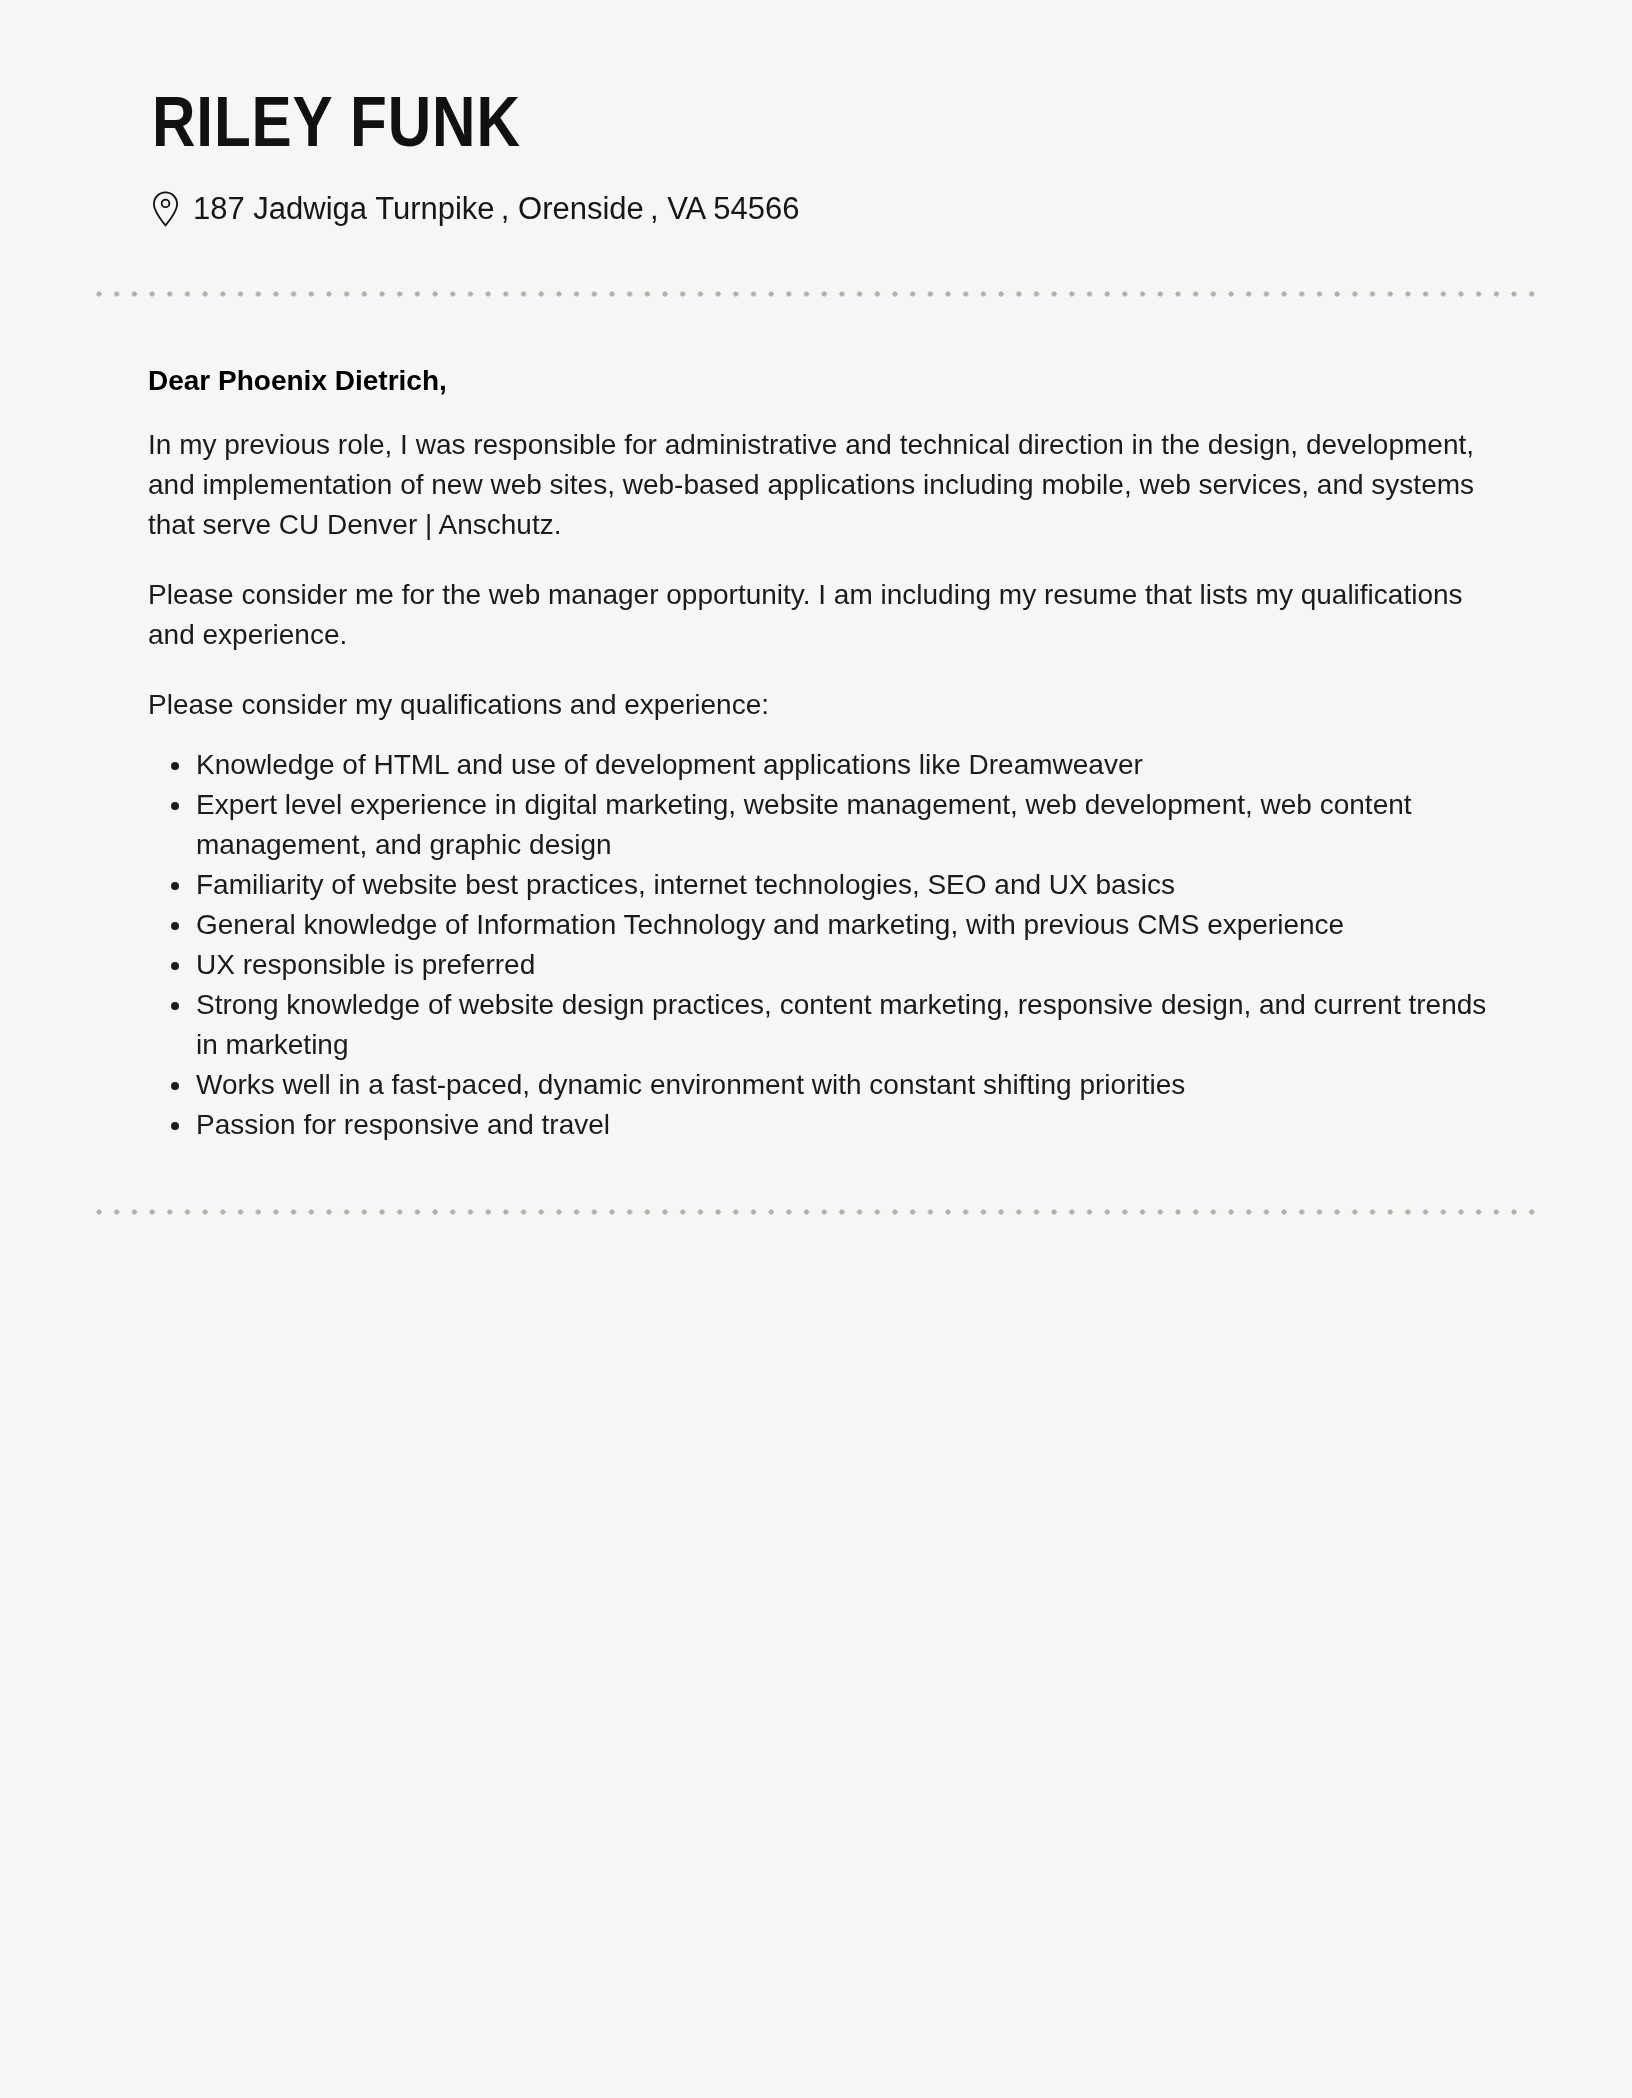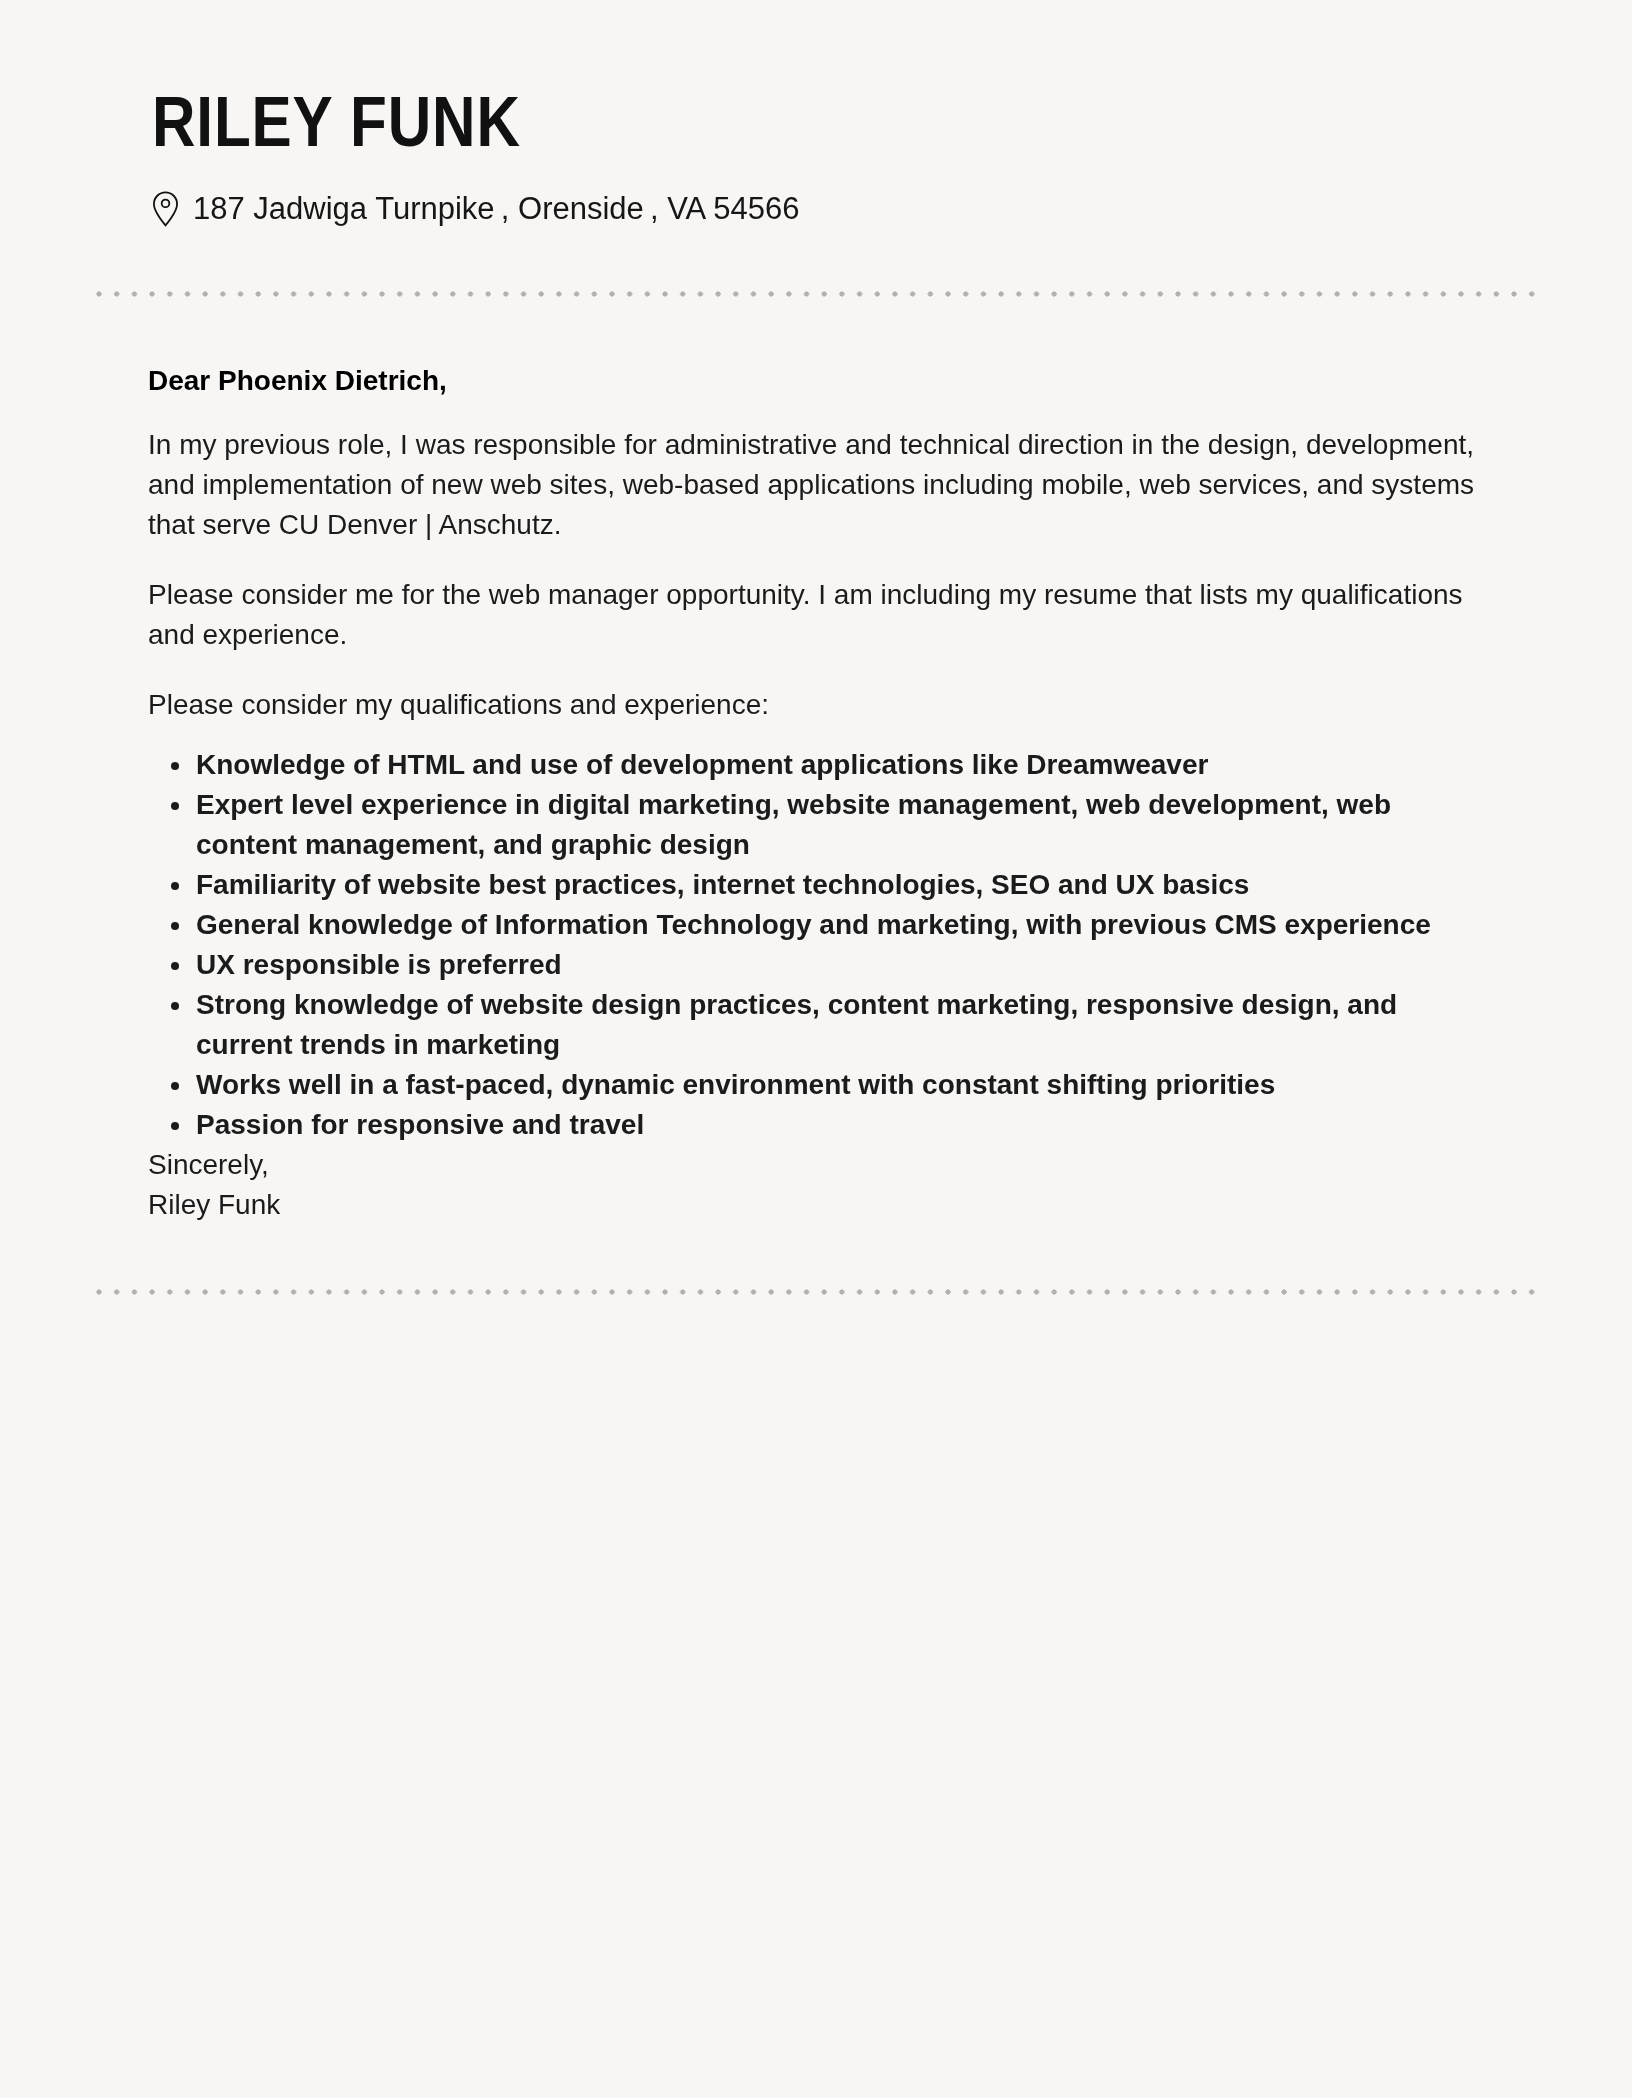--- a/index.html
+++ b/index.html
@@ -60,21 +60,21 @@
     color: #000;
     margin-bottom: 24px;
   }
   .para { margin-bottom: 30px; }
   .para.tight { margin-bottom: 0; }
   ul.qualifications {
     margin-top: 20px;
     padding-left: 46px;
     list-style: disc;
   }
-  ul.qualifications li { padding-left: 2px; font-weight: bold; }
+  ul.qualifications li { padding-left: 2px; }
   .closing {
     font-weight: 700;
     color: #000;
     margin-top: 42px;
     margin-bottom: 22px;
   }
   .signature-block { }
 </style>
 </head>
 <body>
@@ -111,22 +111,18 @@
       <li>Expert level experience in digital marketing, website management, web development, web content management, and graphic design</li>
       <li>Familiarity of website best practices, internet technologies, SEO and UX basics</li>
       <li>General knowledge of Information Technology and marketing, with previous CMS experience</li>
       <li>UX responsible is preferred</li>
       <li>Strong knowledge of website design practices, content marketing, responsive design, and current trends in marketing</li>
       <li>Works well in a fast-paced, dynamic environment with constant shifting priorities</li>
       <li>Passion for responsive and travel</li>
     </ul>
 
 
-    <div class="signature-block">
-      <div>Sincerely,</div>
-      <div>Riley Funk</div>
-    </div>
 
   </div>
 
   <div class="divider bottom"></div>
 
 </div>
 
 </body></html>

